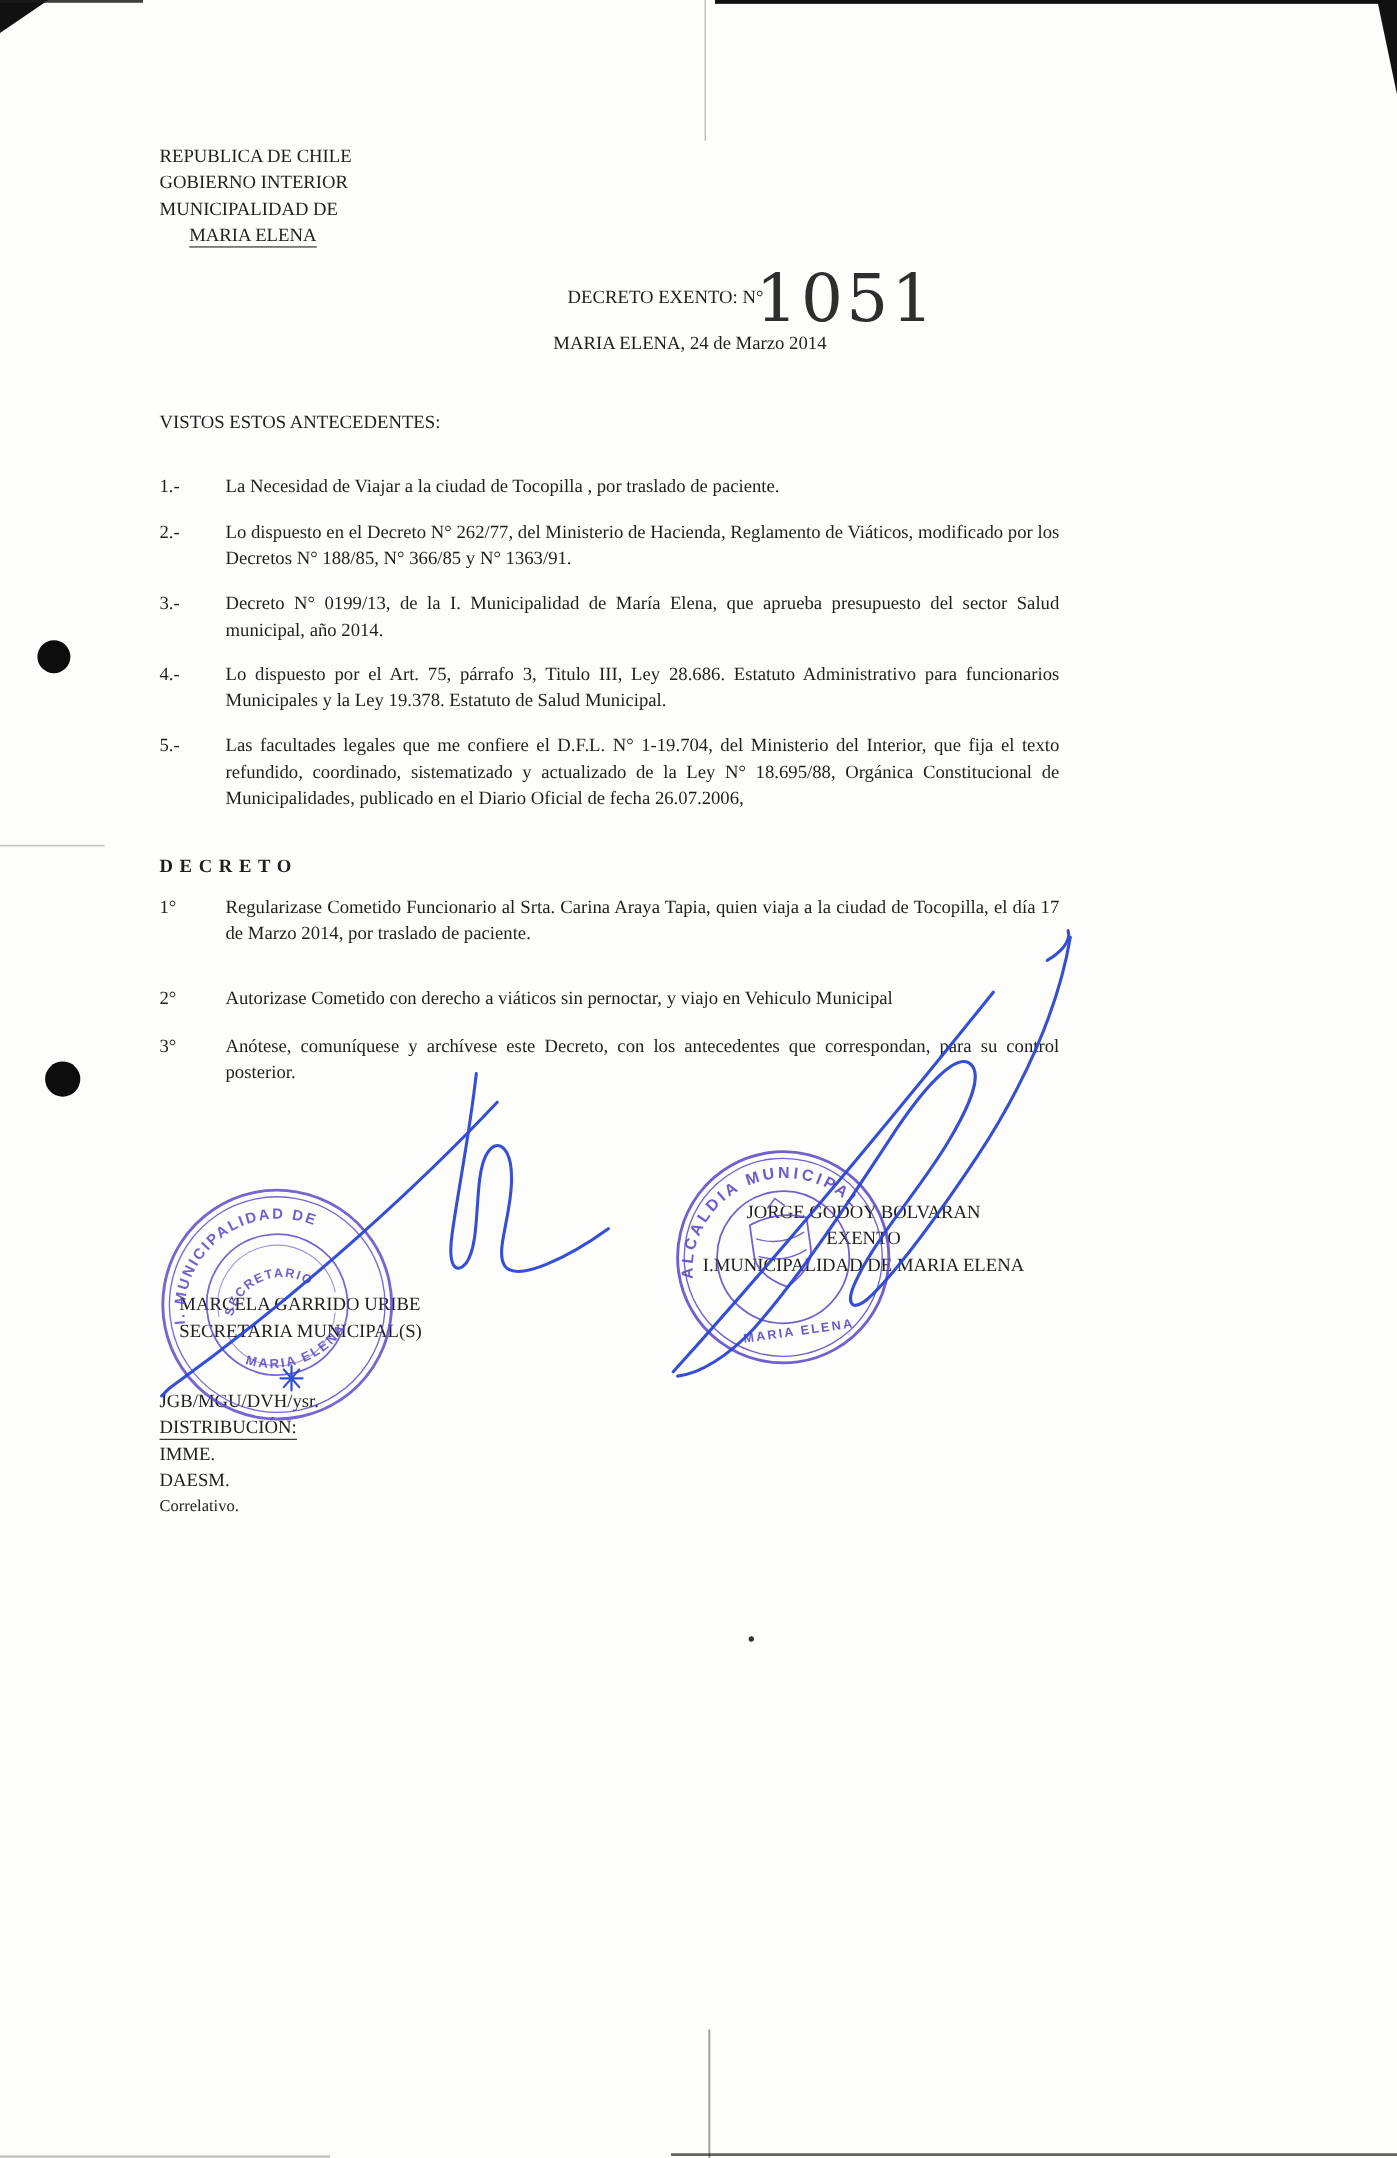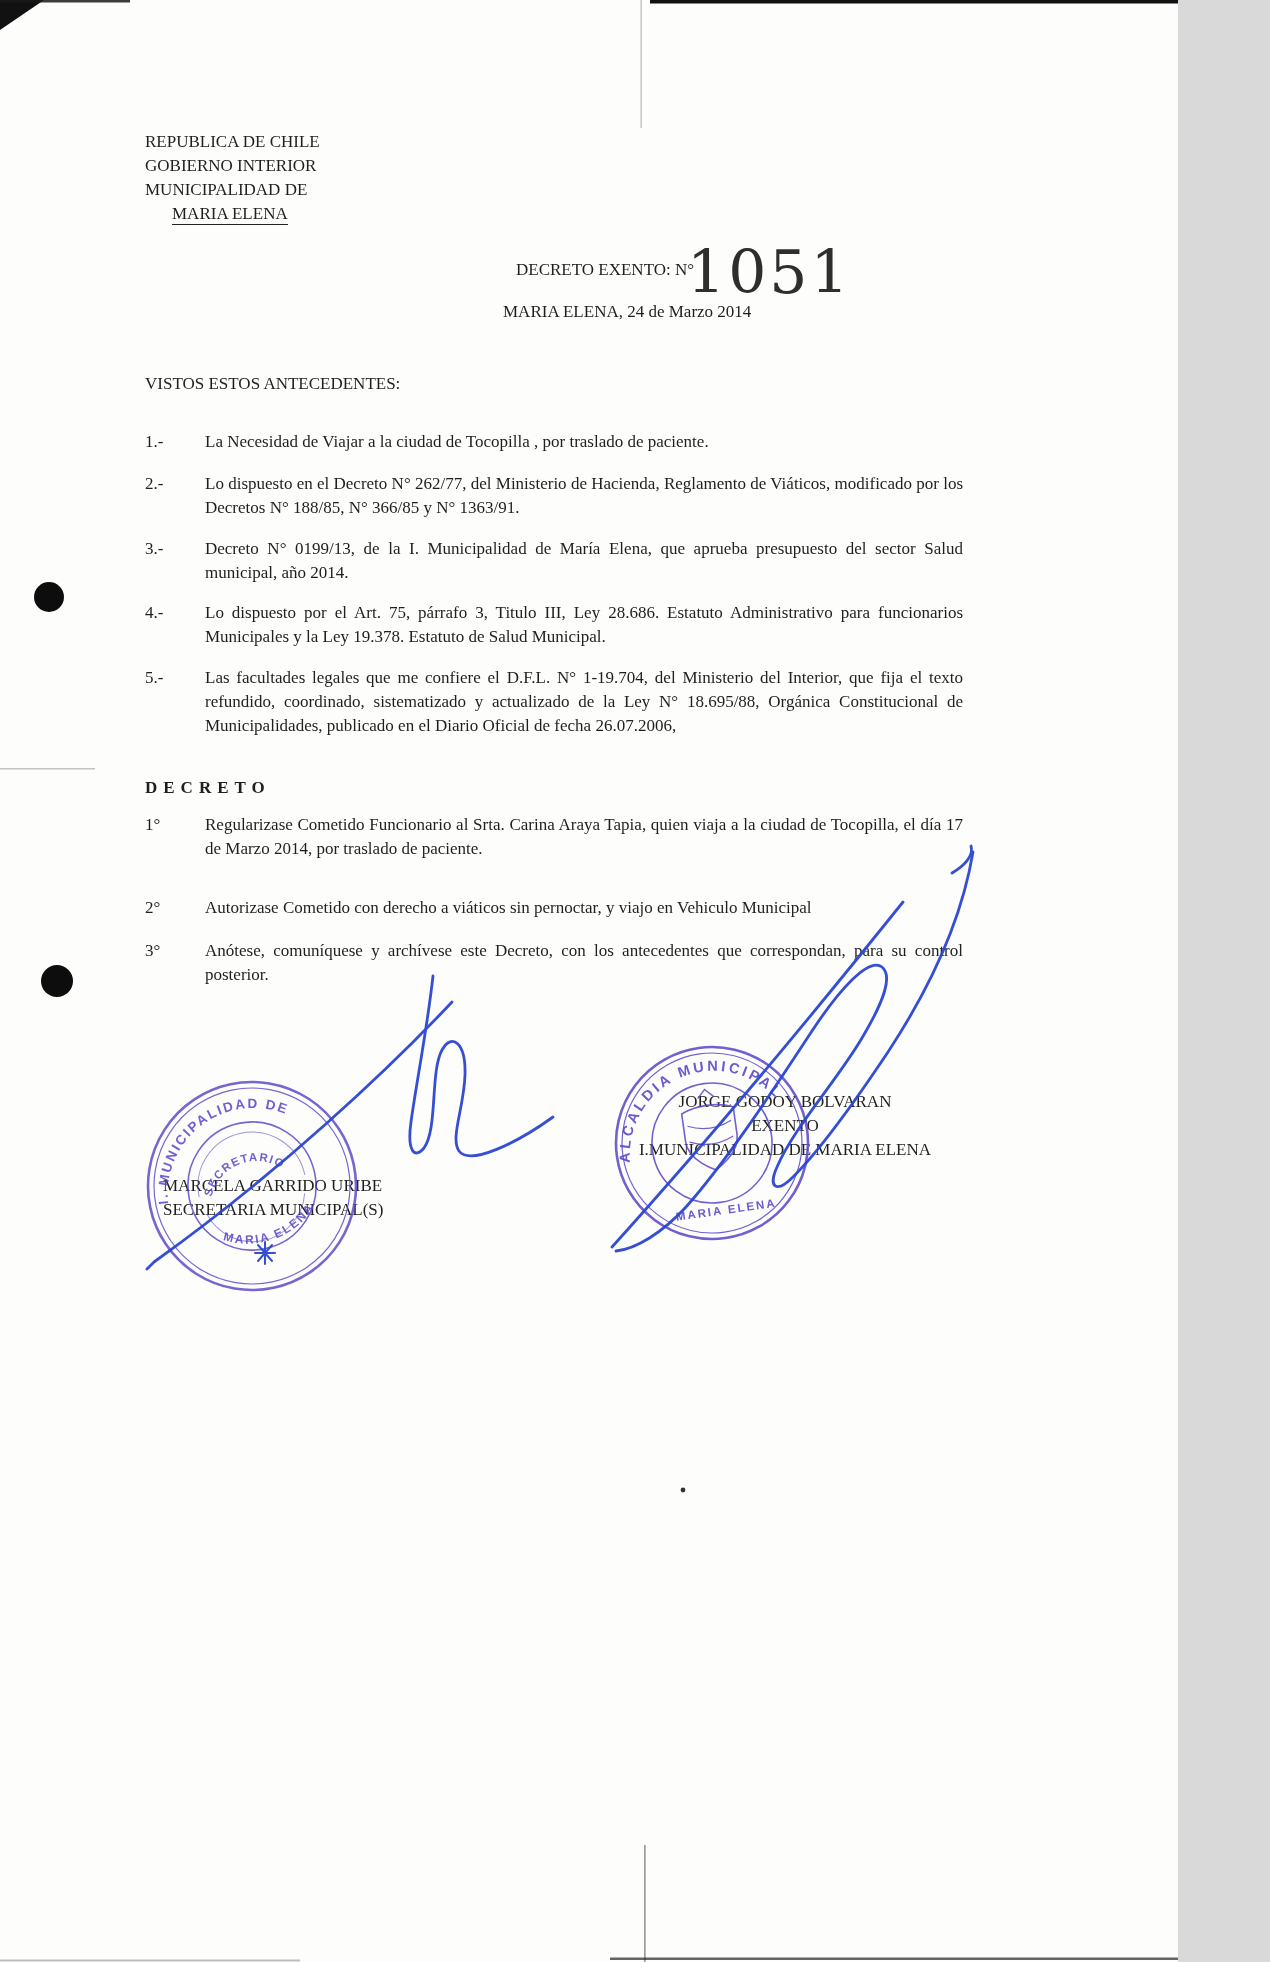--- a/index.html
+++ b/index.html
@@ -1,18 +1,18 @@
 <!DOCTYPE html>
 <html><head>
 <meta charset="utf-8">
 <style>
   * { margin:0; padding:0; box-sizing:border-box; }
   html,body { background:#d9d9d9; }
   .page {
-    position:relative; width:1178px; height:1962px;
+    position:relative; width:1270px; height:1962px;
     background:#fdfdfb; overflow:hidden;
     font-family:"Liberation Serif", serif; color:#1f1f1f;
   }
   .abs { position:absolute; }
   .doc { font-size:17px; line-height:24px; }
   .item { position:absolute; left:145px; width:818px; }
   .item .num { position:absolute; left:0; top:0; }
   .item .txt { margin-left:60px; text-align:justify; }
   .u { border-bottom:1.4px solid #222; padding-bottom:1px; }
   .bold { font-weight:normal; }
@@ -79,20 +79,27 @@
   <div class="abs doc" style="left:163px; top:1174px;">
     <div class="sig-line">MARCELA GARRIDO URIBE</div>
     <div class="sig-line">SECRETARIA MUNICIPAL(S)</div>
   </div>
   <div class="abs doc" style="left:620px; top:1090px; width:330px; text-align:center;">
     <div class="sig-line">JORGE GODOY BOLVARAN</div>
     <div class="sig-line">EXENTO</div>
     <div class="sig-line">I.MUNICIPALIDAD DE MARIA ELENA</div>
   </div>
 
+  <div class="abs doc" style="left:145px; top:1262px;">
+    <div>JGB/MGU/DVH/ysr.</div>
+    <div><span class="u">DISTRIBUCIÓN:</span></div>
+    <div>IMME.</div>
+    <div>DAESM.</div>
+    <div style="font-size:15px;">Correlativo.</div>
+  </div>
 
   <svg class="overlay" style="left:102px; top:1036px;" width="300" height="300" viewBox="0 0 300 300">
     <g transform="rotate(-12 150 150)" stroke="#5b44c8" fill="none" opacity="0.82">
       <circle cx="150" cy="150" r="104" stroke-width="2.6"></circle>
       <circle cx="150" cy="150" r="98" stroke-width="1.2"></circle>
       <circle cx="150" cy="150" r="64" stroke-width="1.6"></circle>
       <path d="M 96 150 A 54 54 0 0 1 204 150" stroke-width="1" opacity="0.7"></path>
       <path d="M 100 168 A 52 52 0 0 0 200 168" stroke-width="1" opacity="0.7"></path>
     </g>
     <g transform="rotate(-12 150 150)" fill="#5b44c8" opacity="0.85">

